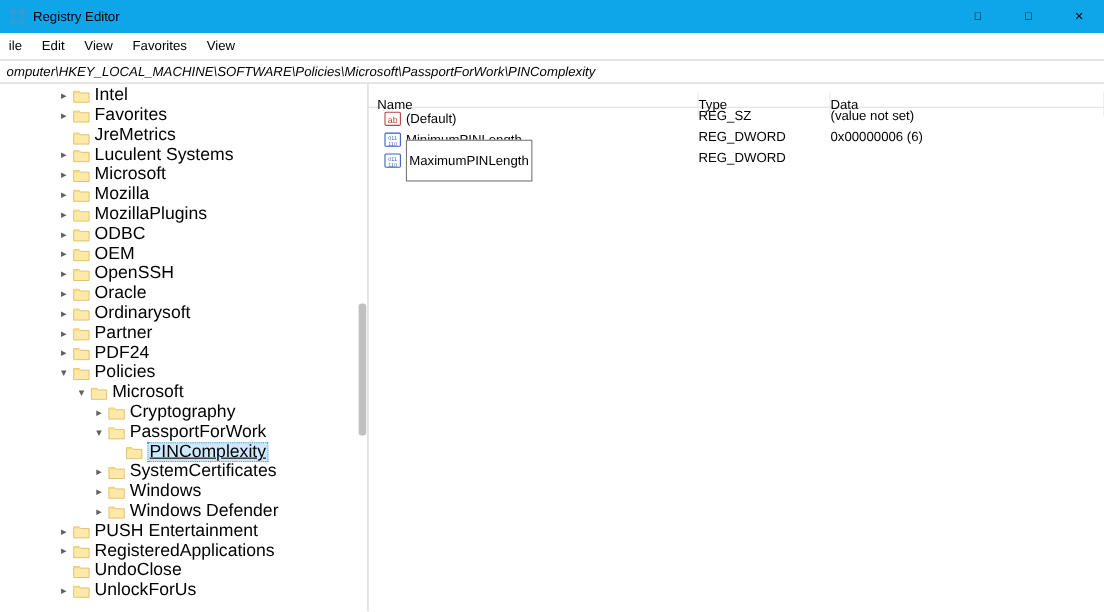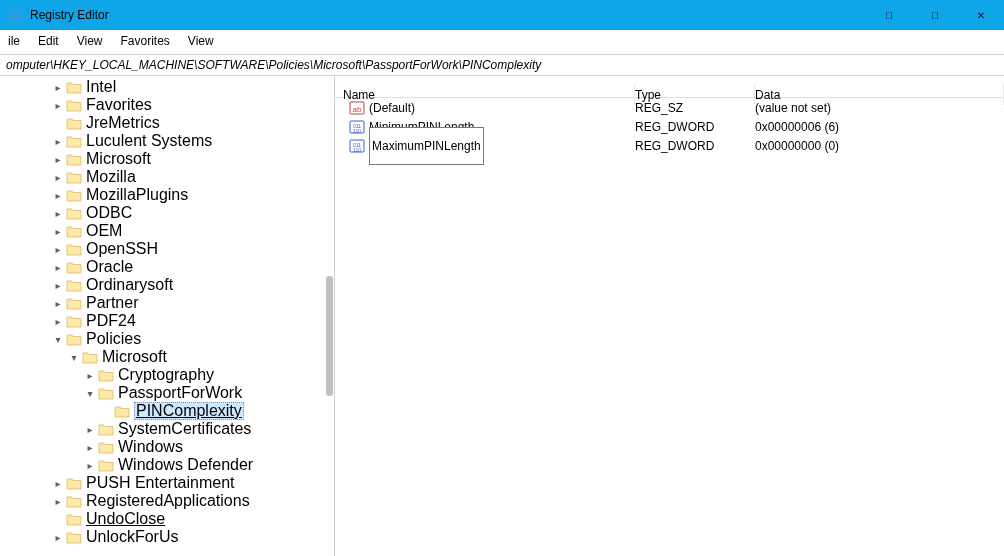--- a/index.html
+++ b/index.html
@@ -116,21 +116,20 @@
     color: #000;
     border-right: 1px solid #e8e8e8;
     height: 100%;
     display: flex;
     align-items: center;
     margin-top: 16px;
   }
   .list-body { }
   .list-row {
     display: flex;
-    align-items: center;
     height: 19px;
   }
   .list-row .col-name {
     display: flex;
     align-items: center;
     gap: 4px;
   }
   .val-icon {
     width: 16px; height: 16px;
     display: inline-flex; align-items:center; justify-content:center;
@@ -210,21 +209,21 @@
         </div>
         <div class="tree-row" style="padding-left: 48px;">
           <span class="expander">▸</span>
           <span class="folder-icon">
             <svg width="16" height="14">
               <use href="#folder-closed"></use>
             </svg>
           </span>
           <span class="node-label">Favorites</span>
         </div>
-        <div class="tree-row" style="padding-left: 48px;">
+        <div class="tree-row" style="padding-left: 48px; align-items: flex-end;">
           <span class="expander"></span>
           <span class="folder-icon">
             <svg width="16" height="14">
               <use href="#folder-closed"></use>
             </svg>
           </span>
           <span class="node-label">JreMetrics</span>
         </div>
         <div class="tree-row" style="padding-left: 48px;">
           <span class="expander">▸</span>
@@ -408,21 +407,21 @@
         </div>
         <div class="tree-row" style="padding-left: 48px;">
           <span class="expander">▸</span>
           <span class="folder-icon">
             <svg width="16" height="14">
               <use href="#folder-closed"></use>
             </svg>
           </span>
           <span class="node-label">RegisteredApplications</span>
         </div>
-        <div class="tree-row" style="padding-left: 48px; text-decoration: underline;">
+        <div class="tree-row" style="padding-left: 48px;">
           <span class="expander"></span>
           <span class="folder-icon">
             <svg width="16" height="14">
               <use href="#folder-closed"></use>
             </svg>
           </span>
           <span class="node-label">UndoClose</span>
         </div>
         <div class="tree-row" style="padding-left: 48px;">
           <span class="expander">▸</span>
@@ -471,17 +470,16 @@
         <div class="list-row">
           <div class="col-name">
             <span class="val-icon">
               <svg width="16" height="16">
                 <use href="#val-binary"></use>
               </svg>
             </span>
             <span class="editing-name">MaximumPINLength</span>
           </div>
           <div class="col-type">REG_DWORD</div>
-          <div class="col-data">0x00000000 (0)</div>
         </div>
       </div>
   </div>
 </div>
 
 </body></html>

